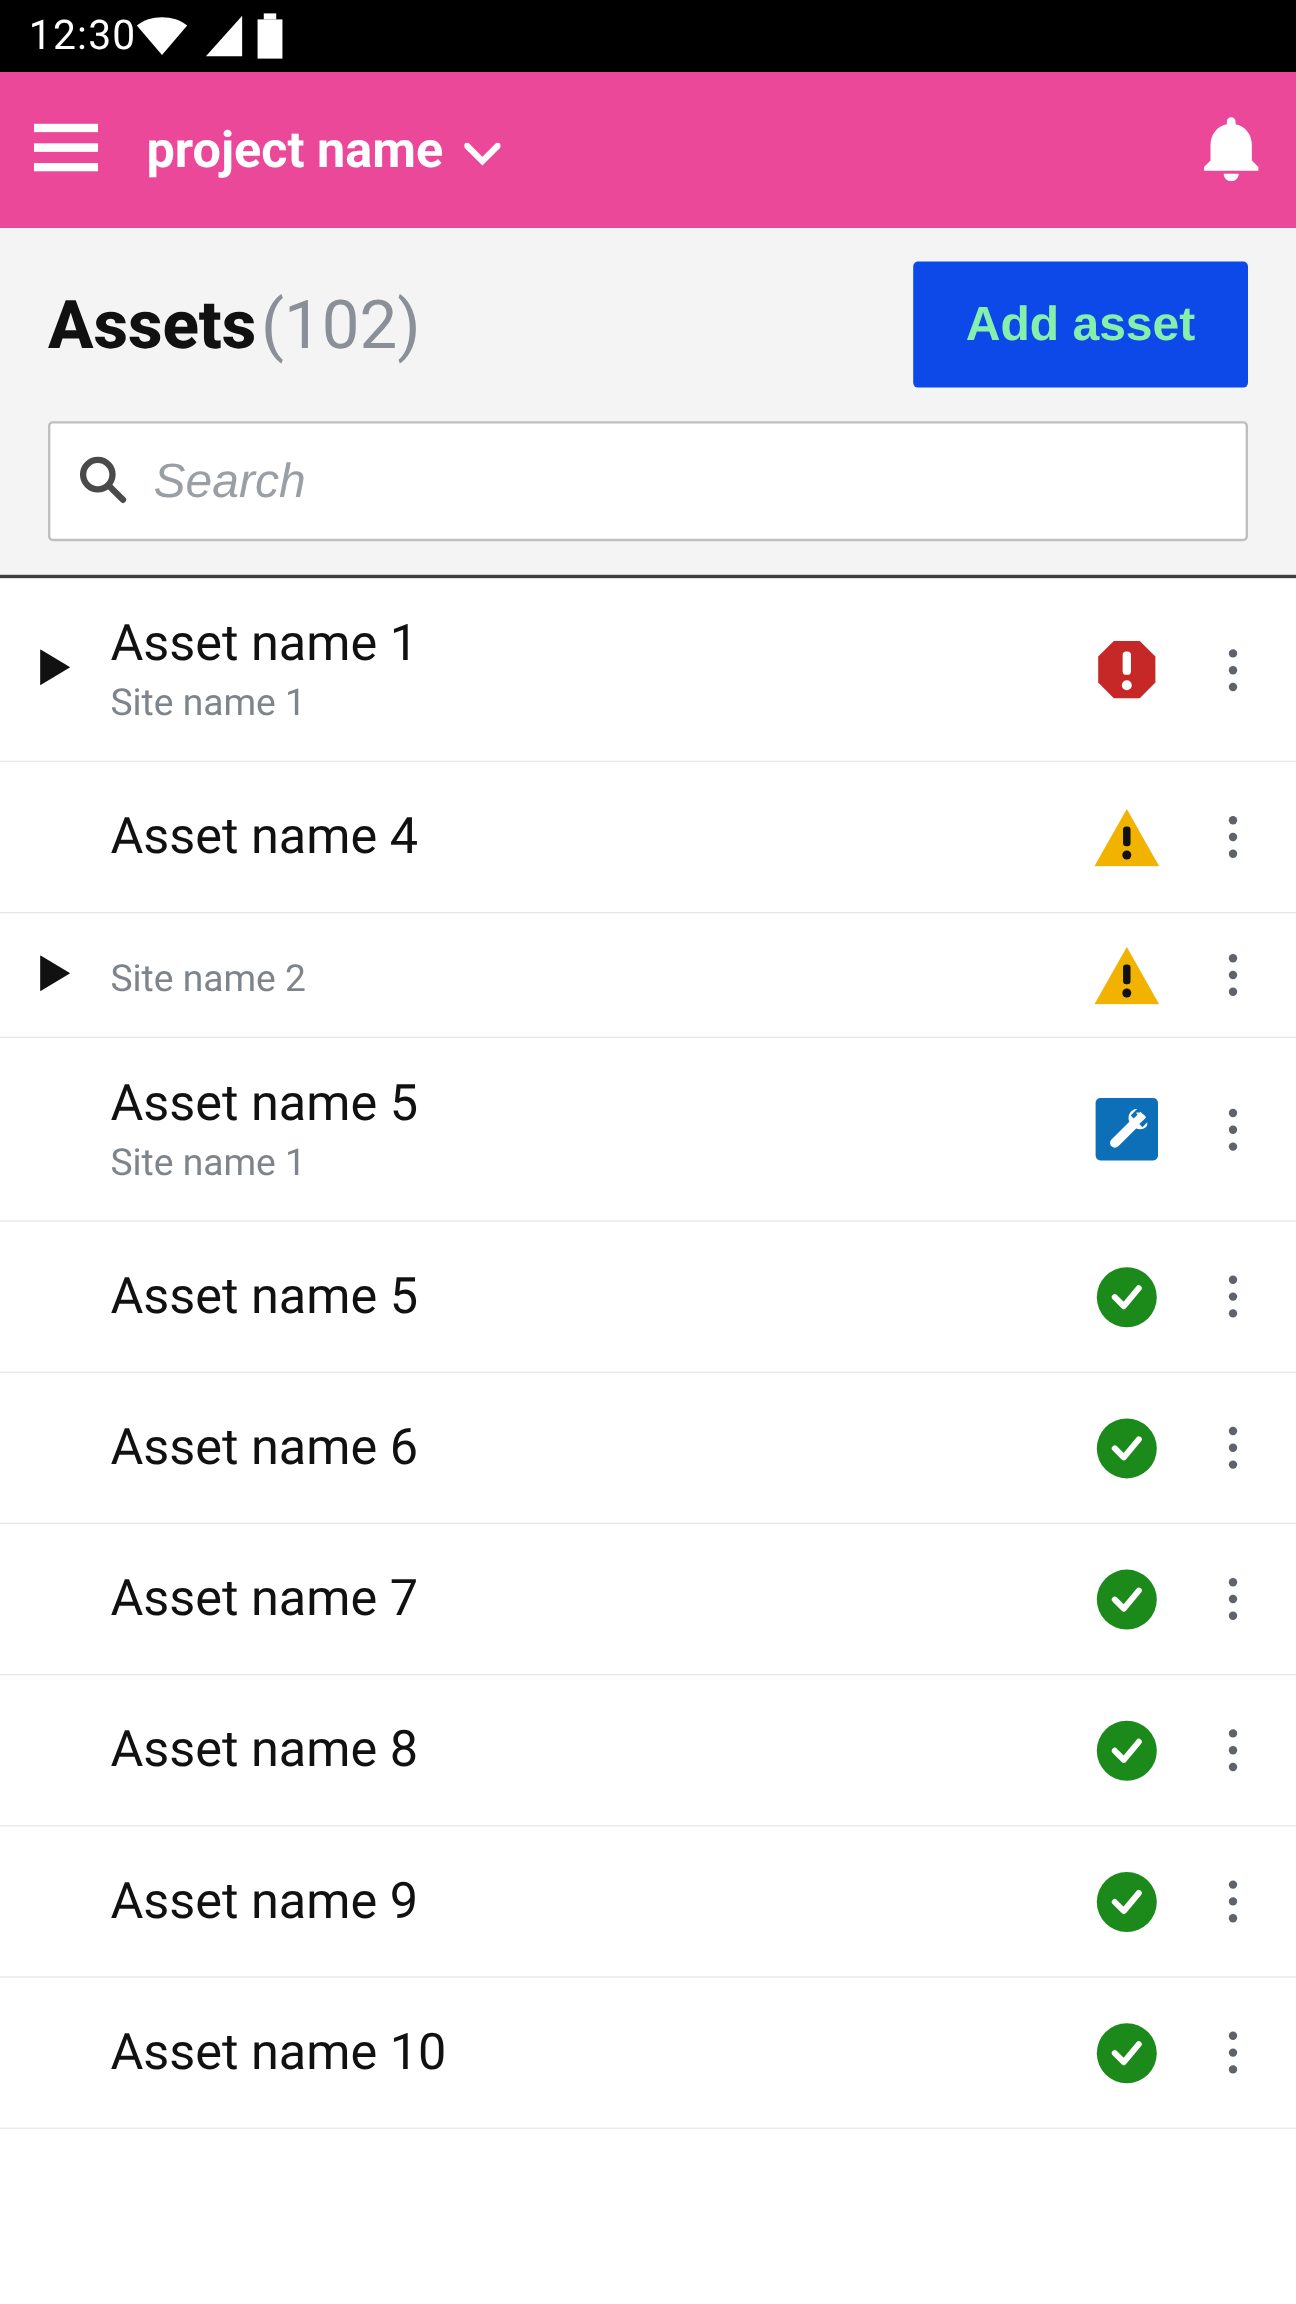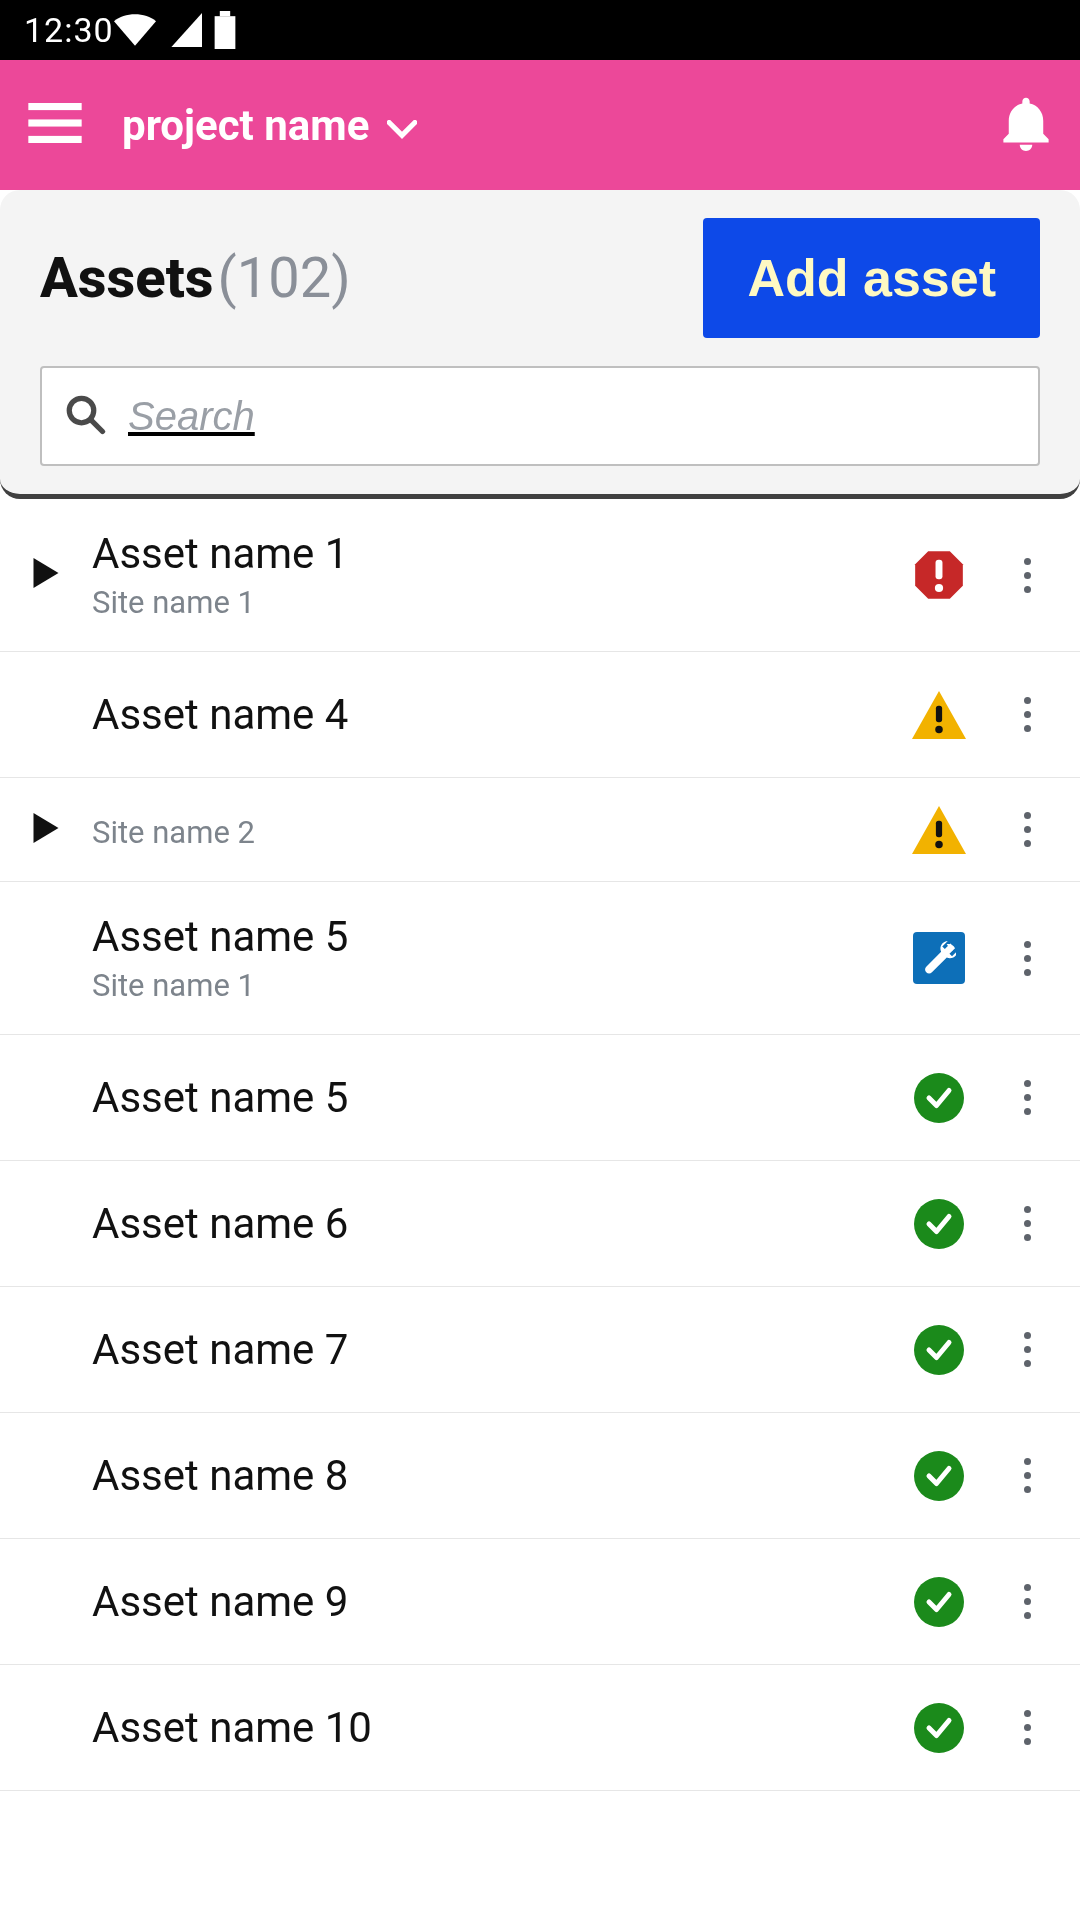--- a/index.html
+++ b/index.html
@@ -6,26 +6,26 @@
     html, body { width: 1080px; height: 1920px; font-family: -apple-system, "Segoe UI", Roboto, Arial, sans-serif; overflow: hidden; background:#fff; }
     
     .status-bar { background:#000; color:#fff; height:60px; display:flex; align-items:center; padding:0 24px; font-size:34px; letter-spacing:1px; }
     .status-icons { display:flex; align-items:center; gap:12px; }
     .status-icons svg { display:block; }
     
     .app-header { background:#ec4899; color:#fff; height:130px; display:flex; align-items:center; padding:0 28px; gap:40px; }
     .project-btn { display:flex; align-items:center; gap:18px; color:#fff; font-weight:700; font-size:42px; }
     .spacer { flex:1; }
     
-    .page-header { background:#f4f4f4; padding:28px 40px 28px 40px; border-bottom:5px solid #404040;border-radius:20px; }
+    .page-header { background:#f4f4f4; padding:28px 40px 28px 40px; border-bottom:3px solid #404040; }
     .page-header-row { display:flex; align-items:center; justify-content:space-between; }
     .page-title { font-size:56px; font-weight:800; color:#111; }
     .page-count { font-weight:400; color:#8a8f98; }
-    .add-btn { background:#0d49e8; color:#fef9c3; font-size:52px; font-weight:700; border:none; padding:30px 44px; border-radius:4px; }
-    .search-wrap { margin-top:28px; display:flex; align-items:center; border:2px solid #bfbfbf; background:#fff; border-radius:4px; height:100px; padding:0 22px; gap:22px;text-decoration:underline; }
+    .add-btn { background:#0d49e8; color:#86efac; font-size:40px; font-weight:700; border:none; padding:30px 44px; border-radius:4px; }
+    .search-wrap { margin-top:28px; display:flex; align-items:center; border:2px solid #bfbfbf; background:#fff; border-radius:4px; height:100px; padding:0 22px; gap:22px; }
     .search-wrap input { flex:1; border:none; outline:none; font-size:40px; font-style:italic; color:#333; }
     .search-wrap input::placeholder { color:#9a9fa6; }
     .search-icon { color:#4d4d4d; }
     
     .list { background:#fff; }
     .row { display:flex; align-items:center; border-bottom:1px solid #e6e6e6; padding-right:28px; }
     .row .chevron-slot { width:92px; display:flex; justify-content:center; }
     .row .text-col { flex:1; padding:30px 0; }
     .asset-name { font-size:42px; color:#111; }
     .site-name  { font-size:31px; color:#7d848c; margin-top:6px; }

